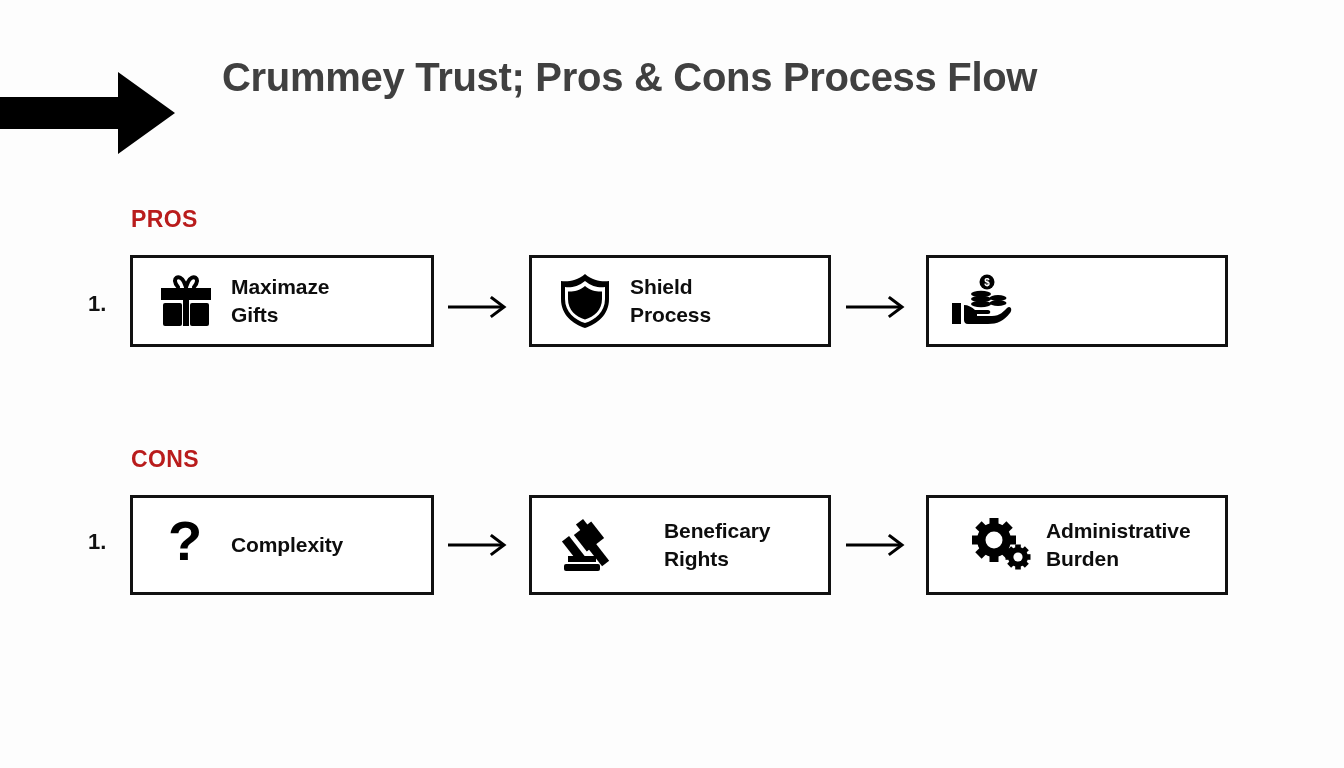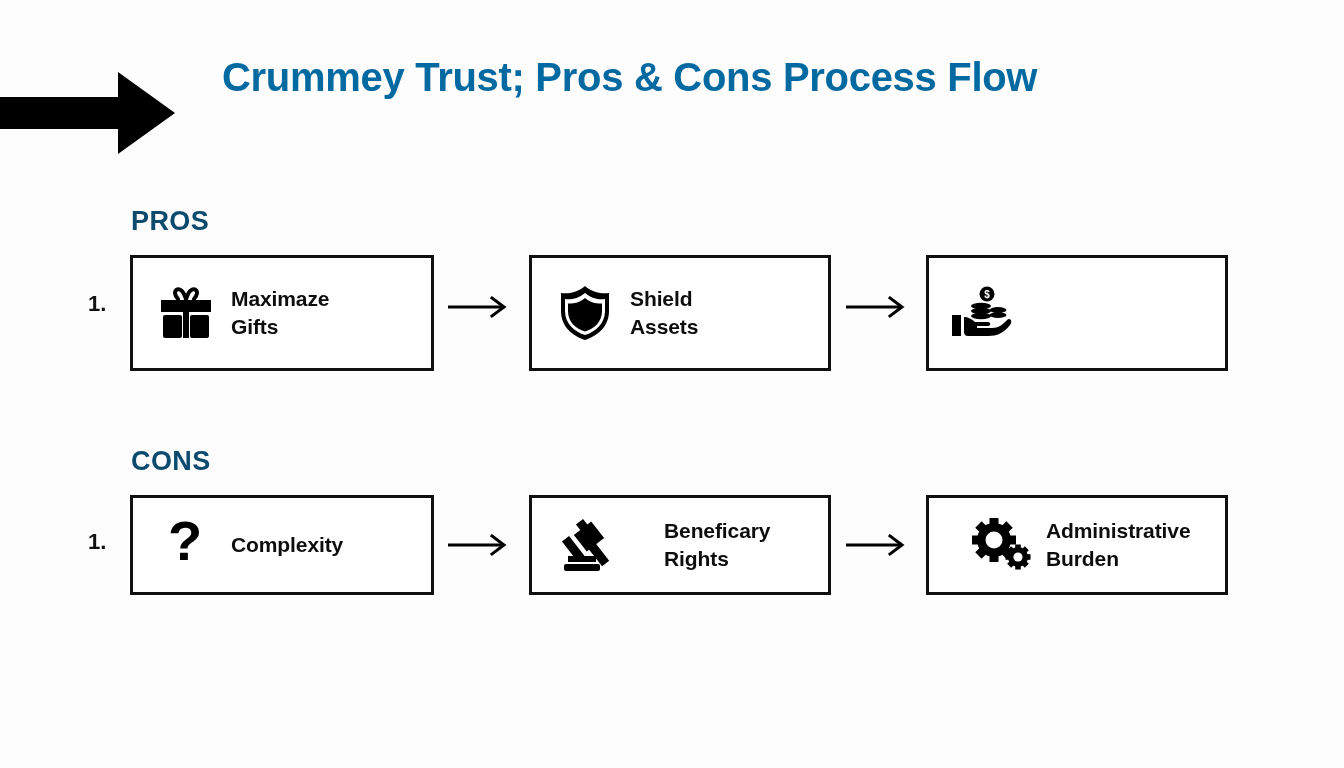--- a/index.html
+++ b/index.html
@@ -34,40 +34,40 @@
 
   
   .title {
     position: absolute;
     left: 222px;
     top: 55px;
     font-size: 40px;
     font-weight: bold;
     letter-spacing: -0.3px;
     white-space: nowrap;
-    color: #0369a1;
+    color: #404040;
   }
 
   
   .section {
     position: absolute;
     left: 0;
     width: 1344px;
   }
   .section-pros { top: 206px; }
   .section-cons { top: 446px; }
 
   .section-label {
     position: absolute;
     left: 131px;
     top: 0px;
-    font-size: 27px;
+    font-size: 23px;
     font-weight: bold;
     letter-spacing: 0.4px;
-    color: #0c4a6e;
+    color: #b91c1c;
   }
 
   .row {
     position: absolute;
     left: 0;
     top: 49px;
     width: 1344px;
     height: 104px;
   }
 
@@ -106,21 +106,21 @@
     margin-left: 14px;
     font-size: 21px;
     font-weight: bold;
     line-height: 1.33;
     color: #0d0d0d;
     white-space: pre-line;
     letter-spacing: -0.1px;
   }
 
   
-  .row-pros .step { height: 116px; align-items: center; }
+  .row-pros .step { height: 92px; align-items: center; }
   .row-pros .step-1 { left: 130px;  width: 304px; }
   .row-pros .step-2 { left: 529px;  width: 302px; }
   .row-pros .step-3 { left: 926px;  width: 302px; }
 
   
   .row-cons .step { height: 100px; }
   .row-cons .step-1 { left: 130px;  width: 304px; }
   .row-cons .step-2 { left: 529px;  width: 302px; gap: 34px; }
   .row-cons .step-3 { left: 926px;  width: 302px; padding-left: 41px; }
 
@@ -185,21 +185,21 @@
 
       <div class="step step-2">
         <div class="step-icon">
           <svg width="52" height="56" viewBox="0 0 52 56">
             <path d="M26 1 C18 8 8 9 2 8 L2 26 C2 42 14 51 26 55 C38 51 50 42 50 26 L50 8 C44 9 34 8 26 1 Z" fill="#000"></path>
             <path d="M26 8 C19 14 11 15 6 14 L6 26 C6 39 16 47 26 50 C36 47 46 39 46 26 L46 14 C41 15 33 14 26 8 Z" fill="#ffffff"></path>
             <path d="M26 13 C20 18 13 19 9 18.5 L9 26 C9 37 17 44 26 46.5 C35 44 43 37 43 26 L43 18.5 C39 19 32 18 26 13 Z" fill="#000"></path>
           </svg>
         </div>
         <div class="step-label">Shield
-Assets</div>
+Process</div>
       </div>
 
       <div class="connector connector-2">
         <svg width="62" height="30" viewBox="0 0 62 30">
           <line x1="0" y1="15" x2="54" y2="15" stroke="#000" stroke-width="3"></line>
           <polyline points="44,6 56,15 44,24" fill="none" stroke="#000" stroke-width="3" stroke-linecap="square" stroke-linejoin="miter"></polyline>
         </svg>
       </div>
 
       <div class="step step-3">

